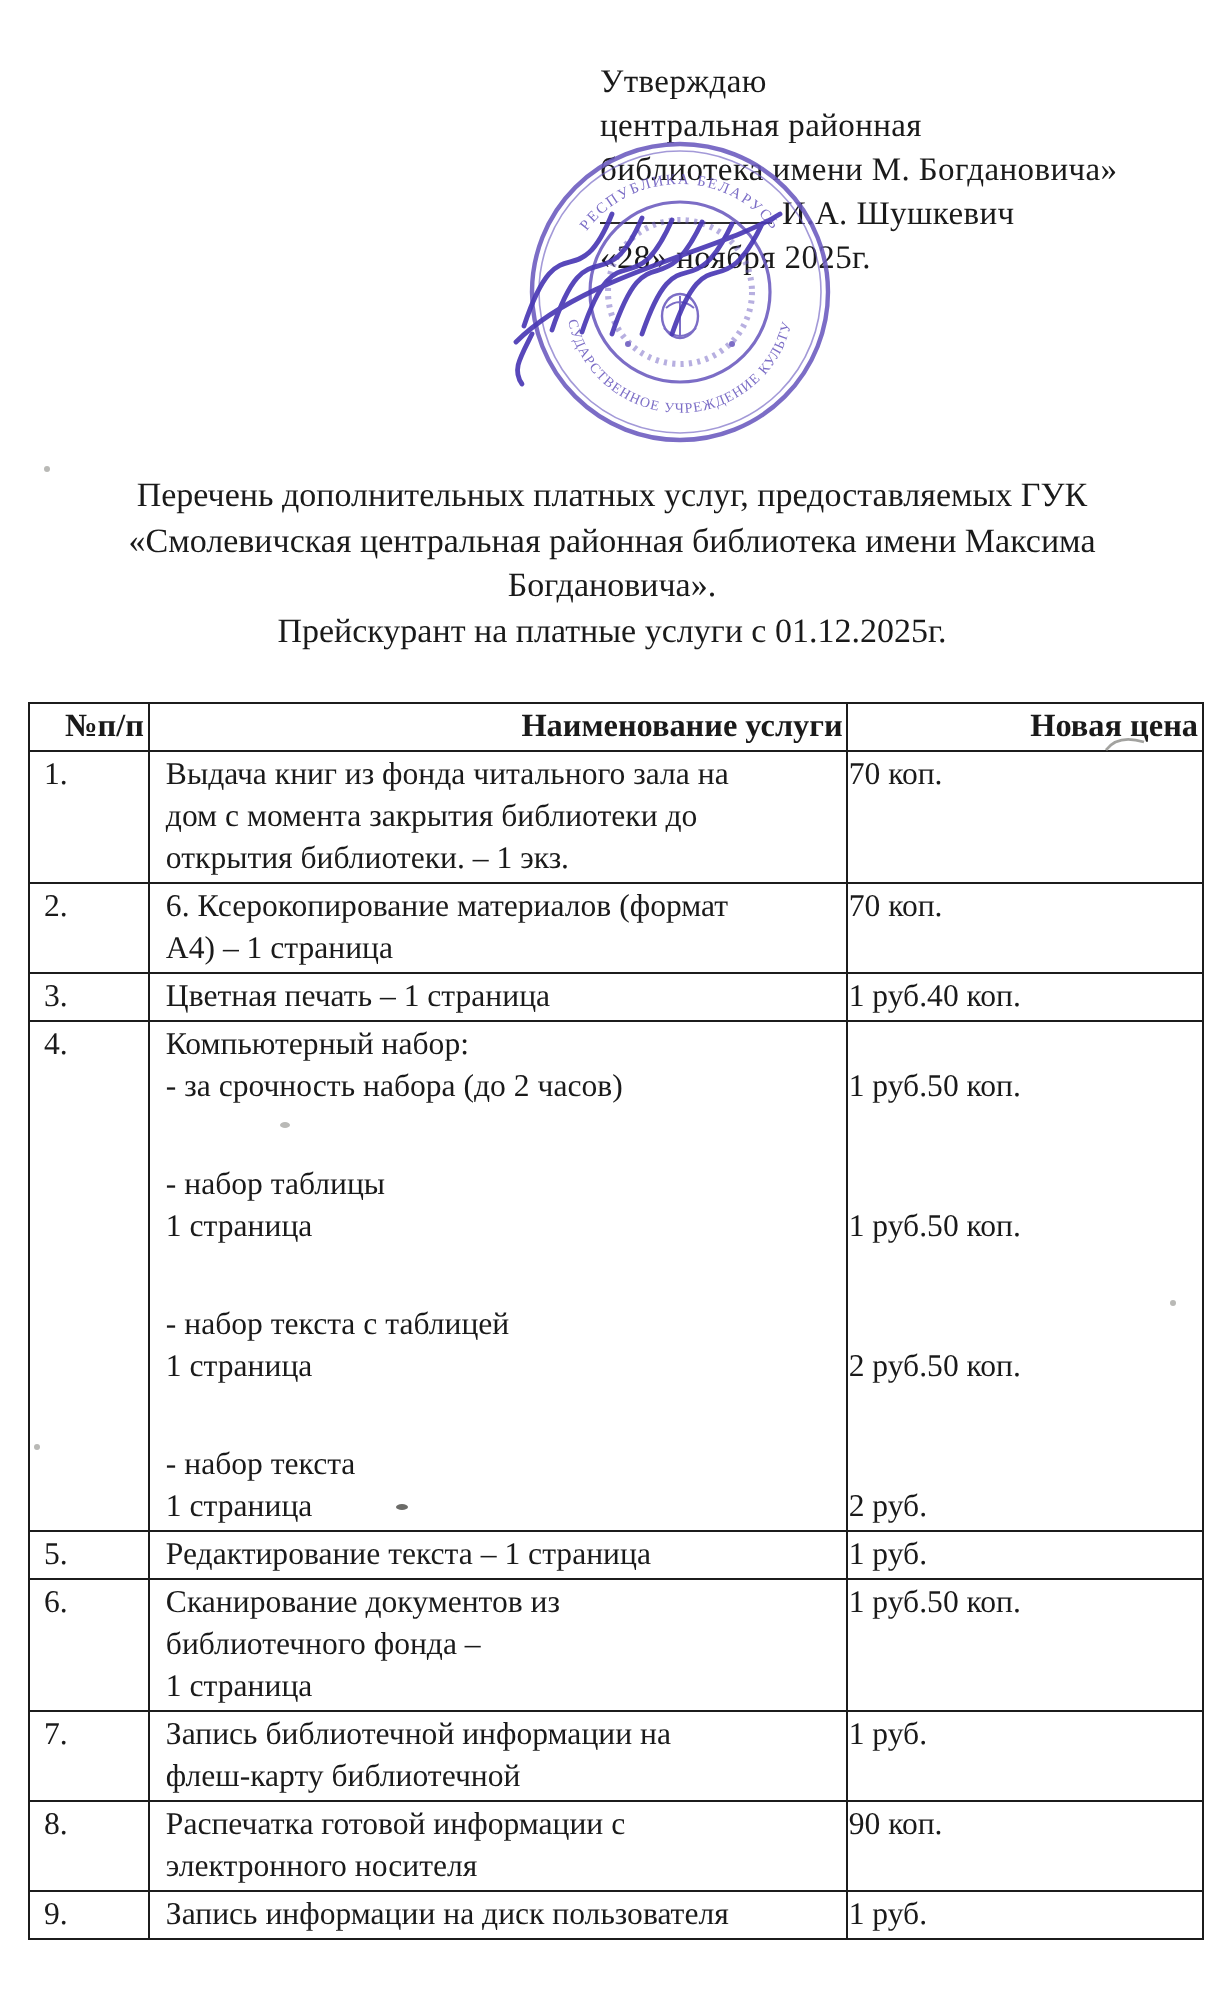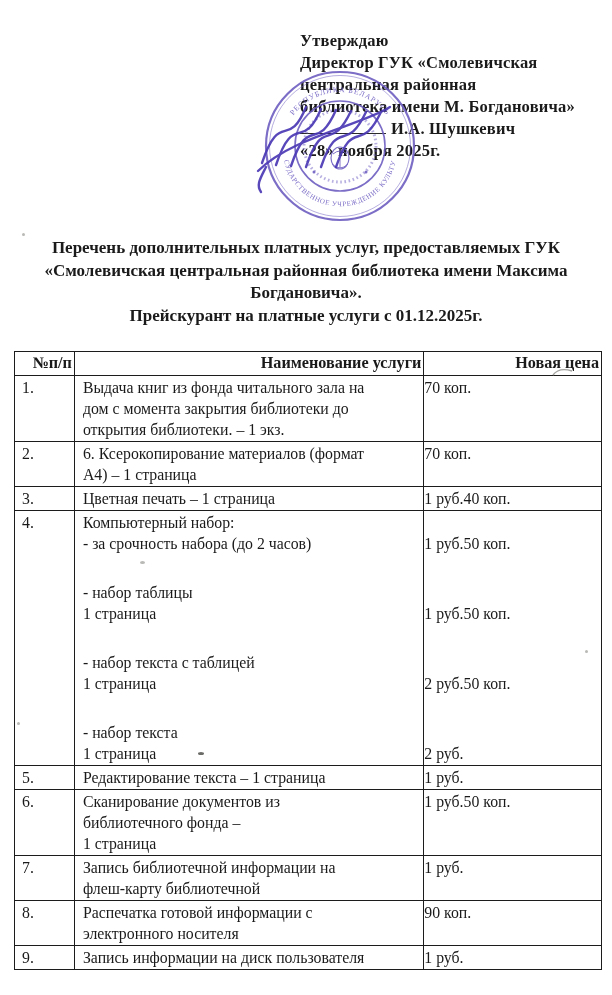--- a/index.html
+++ b/index.html
@@ -4,31 +4,31 @@
 <style>
   html,body{margin:0;padding:0;}
   body{
     width:612px;height:995px;position:relative;overflow:hidden;
     background:#ffffff;color:#1a1a1a;
     font-family:"Liberation Serif", serif;
   }
   
   .approval{
     position:absolute;left:300px;top:30px;width:312px;
-    font-weight:700;font-size:16.5px;line-height:22px;letter-spacing:.2px;
+    font-weight:400;font-size:16.5px;line-height:22px;letter-spacing:.2px;
     z-index:2;white-space:nowrap;
   }
   .sigline{display:inline-block;width:86px;height:14px;border-bottom:1.6px solid #2b2b2b;margin-right:5px;}
   
   .stamp{position:absolute;left:262px;top:68px;z-index:3;opacity:.88;}
   .signature{position:absolute;left:252px;top:95px;z-index:4;opacity:.92;}
   
   .title{
     position:absolute;top:237px;left:8px;width:596px;z-index:1;
-    text-align:center;font-weight:700;font-size:17px;line-height:22.5px;
+    text-align:center;font-weight:400;font-size:17px;line-height:22.5px;
   }
   
   .pricetable{
     position:absolute;top:351px;left:14px;width:588px;z-index:1;
     border-collapse:collapse;font-size:15.8px;
   }
   .pricetable th,.pricetable td{border:1px solid #1c1c1c;}
   .pricetable th{font-size:16.2px;font-weight:700;padding:2px 2px;text-align:right;}
   .pricetable td{vertical-align:top;padding:1px 0;}
   td.num{padding-left:7px;}
@@ -38,21 +38,20 @@
   .bl{line-height:14px;min-height:14px;}
   
   .speck{position:absolute;background:#b9b9b6;border-radius:50%;z-index:1;}
   .tick{position:absolute;z-index:1;}
 </style>
 </head>
 <body>
 
 <div class="approval">
   <div>Утверждаю</div>
-  <div>Директор ГУК «Смолевичская</div>
   <div>центральная районная</div>
   <div>библиотека имени М. Богдановича»</div>
   <div><span class="sigline"></span><span>И.А. Шушкевич</span></div>
   <div>«28» ноября 2025г.</div>
 </div>
 
 <svg class="stamp" width="156" height="156" viewBox="0 0 156 156">
   <g fill="none" stroke="#6a5abf">
     <circle cx="78" cy="78" r="74" stroke-width="2.2"></circle>
     <circle cx="78" cy="78" r="70.5" stroke-width="0.8" opacity="0.7"></circle>

